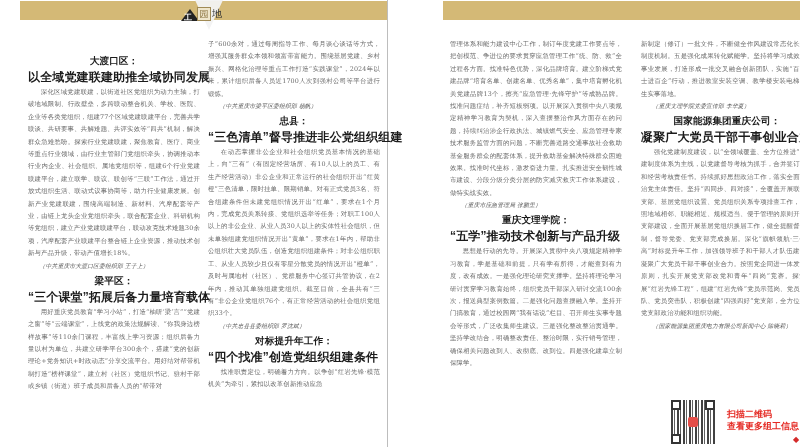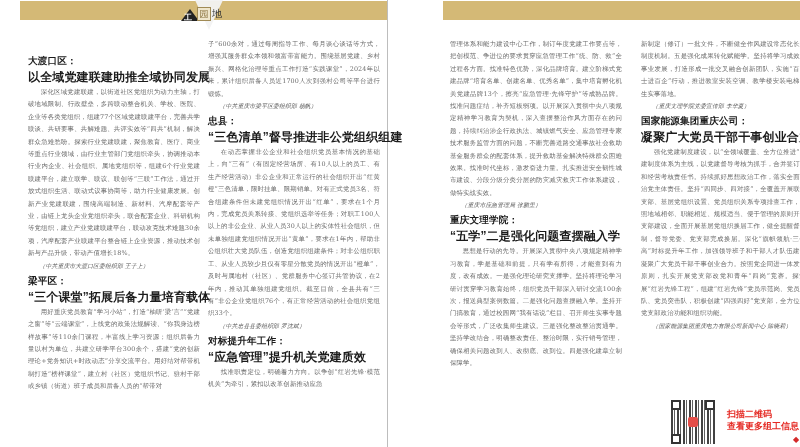--- a/index.html
+++ b/index.html
@@ -10,21 +10,21 @@
   .band { position:absolute; top:1px; left:0; right:0; height:19px; background:#d4b976; }
   .logo { position:absolute; left:157px; top:0; width:60px; height:34px; }
   .logo .tri { position:absolute; left:18px; top:0; width:0; height:0; border-left:14px solid transparent; border-right:14px solid transparent; border-top:30px solid #f2f2f2; opacity:0.95; }
   .logo .dark { position:absolute; left:4px; top:9px; width:0; height:0; border-left:9px solid transparent; border-right:9px solid transparent; border-bottom:12px solid #222; }
   .logo .gong { position:absolute; left:7px; top:12px; font-size:8px; color:#fff; font-family:"DejaVu Sans", sans-serif; font-weight:bold; }
   .logo .yuan { position:absolute; left:20px; top:7px; width:12px; height:12px; border:1px solid #a08a55; color:#8a7340; font-size:9px; line-height:12px; text-align:center; background:#efe6cc; font-family:"DejaVu Sans", sans-serif; }
   .logo .di { position:absolute; left:35px; top:7px; font-size:10px; color:#333; font-family:"DejaVu Sans", sans-serif; }
   .col { position:absolute; font-size:6.4px; line-height:12.4px; color:#6a6a6a; letter-spacing:0.15px; }
   .col p { margin:0; text-indent:2em; text-align:justify; }
   .col p.noind { text-indent:0; }
-  .org { font-family:"Liberation Sans", sans-serif; font-weight:bold; font-size:9.6px; color:#1b1b1b; line-height:17px; margin:0; }
+  .org { font-family:"Liberation Sans", sans-serif; font-weight:bold; font-size:9.6px; color:#1b1b1b; line-height:17px; margin:0;text-align:center; }
   .headline { font-family:"Liberation Sans", sans-serif; font-weight:bold; font-size:12px; color:#1b1b1b; line-height:16px; margin:0 0 1px 0; white-space:nowrap; }
   .sign { text-align:right; font-style:italic; color:#555; font-size:5.8px; line-height:12px; margin:0 0 14px 0; }
   .qr-area { position:absolute; left:228px; top:398px; width:150px; height:49px; }
   .qr { position:absolute; left:0; top:2px; width:44px; height:44px; background:
       repeating-linear-gradient(90deg,#222 0 2px,#fff 2px 3px,#444 3px 4px,#fff 4px 6px),
       #333; opacity:0.85; }
   .qr .corner { position:absolute; width:10px; height:10px; border:2px solid #111; background:#fff; box-sizing:border-box; }
   .qr .center { position:absolute; left:17px; top:17px; width:10px; height:10px; background:#e0302a; border-radius:2px; }
   .scan { position:absolute; left:56px; top:10px; font-family:"Liberation Sans", sans-serif; font-weight:bold; color:#e52a24; font-size:9px; line-height:12px; text-align:left; width:80px; }
   .mark { position:absolute; left:122px; top:37px; color:#d42a2a; font-size:8px; }
@@ -62,37 +62,37 @@
       <p class="sign">（中共重庆市梁平区委组织部 杨帆）</p>
     </div>
     <div>
       <h3 class="org">忠县：</h3>
       <h2 class="headline">“三色清单”督导推进非公党组织组建</h2>
       <p>在动态掌握非公企业和社会组织党员基本情况的基础上，向“三有”（有固定经营场所、有10人以上的员工、有生产经营活动）非公企业和正常运行的社会组织开出“红黄橙”三色清单，限时挂单、限期销单。对有正式党员3名、符合组建条件但未建党组织情况开出“红单”，要求在1个月内，完成党员关系转接、党组织选举等任务；对职工100人以上的非公企业、从业人员30人以上的实体性社会组织，但未单独组建党组织情况开出“黄单”，要求在1年内，帮助非公组织壮大党员队伍，创造党组织组建条件；对非公组织职工、从业人员较少且仅有零星分散党员的情况开出“橙单”，及时与属地村（社区）、党群服务中心签订共管协议，在2年内，推动其单独组建党组织。截至目前，全县共有“三有”非公企业党组织76个，有正常经营活动的社会组织党组织33个。</p>
       <p class="sign">（中共忠县县委组织部 罗沈斌）</p>
     </div>
     <div>
       <h3 class="org">对标提升年工作：</h3>
-      <h2 class="headline">“应急管理”提升机关党建质效</h2>
+      <h2 class="headline">“四个找准”创造党组织组建条件</h2>
       <p>找准职责定位，明确着力方向。以争创“红岩先锋·模范机关”为牵引，紧扣以改革创新推动应急</p>
     </div>
   </div>
 </div>
 
 <div class="page page-right">
   <div class="band"></div>
 
   <div class="col" style="left:7px; top:38px; width:172px;">
     <div>
       <p class="noind">管理体系和能力建设中心工作，制订年度党建工作要点等，把创模范、争进位的要求贯穿应急管理工作“统、防、救”全过程各方面。找准特色优势，深化品牌培育。建立阶梯式党建品牌“培育名单、创建名单、优秀名单”，集中培育孵化机关党建品牌13个，擦亮“应急管理·先锋守护”等成熟品牌。找准问题症结，补齐短板弱项。以开展深入贯彻中央八项规定精神学习教育为契机，深入查摆整治作风方面存在的问题，持续纠治涉企行政执法、城镇燃气安全、应急管理专家技术服务监管方面的问题，不断完善道路交通事故社会救助基金服务群众的配套体系，提升救助基金解决特殊群众困难效果。找准时代坐标，激发奋进力量。扎实推进安全韧性城市建设、分段分级分类分层的防灾减灾救灾工作体系建设，做特实战实效。</p>
       <p class="sign">（重庆市应急管理局 张鹏里）</p>
     </div>
     <div>
       <h3 class="org">重庆文理学院：</h3>
-      <h2 class="headline">“五学”二是强化问题查摆融入学</h2>
+      <h2 class="headline">“五学”推动技术创新与产品升级</h2>
       <p>思想是行动的先导。开展深入贯彻中央八项规定精神学习教育，学是基础和前提，只有学有所得，才能查到有力度，改有成效。一是强化理论研究支撑学。坚持将理论学习研讨贯穿学习教育始终，组织党员干部深入研讨交流100余次，报送典型案例数篇。二是强化问题查摆融入学。坚持开门搞教育，通过校园网“我有话说”栏目、召开师生实事专题会等形式，广泛收集师生建议。三是强化整改整治贯通学。坚持学改结合，明确整改责任、整治时限，实行销号管理，确保相关问题改到人、改彻底、改到位。四是强化建章立制保障学。</p>
     </div>
   </div>
 
   <div class="col" style="left:198px; top:38px; width:172px;">
     <div>
       <p class="noind">新制定（修订）一批文件，不断健全作风建设常态化长效化制度机制。五是强化成果转化赋能学。坚持将学习成效赋能事业发展，打造形成一批交叉融合创新团队，实施“百队博士进百企”行动，推进教室安装空调、教学楼安装电梯等民生实事落地。</p>
       <p class="sign">（重庆文理学院党委宣传部 李华夏）</p>
     </div>
     <div>

